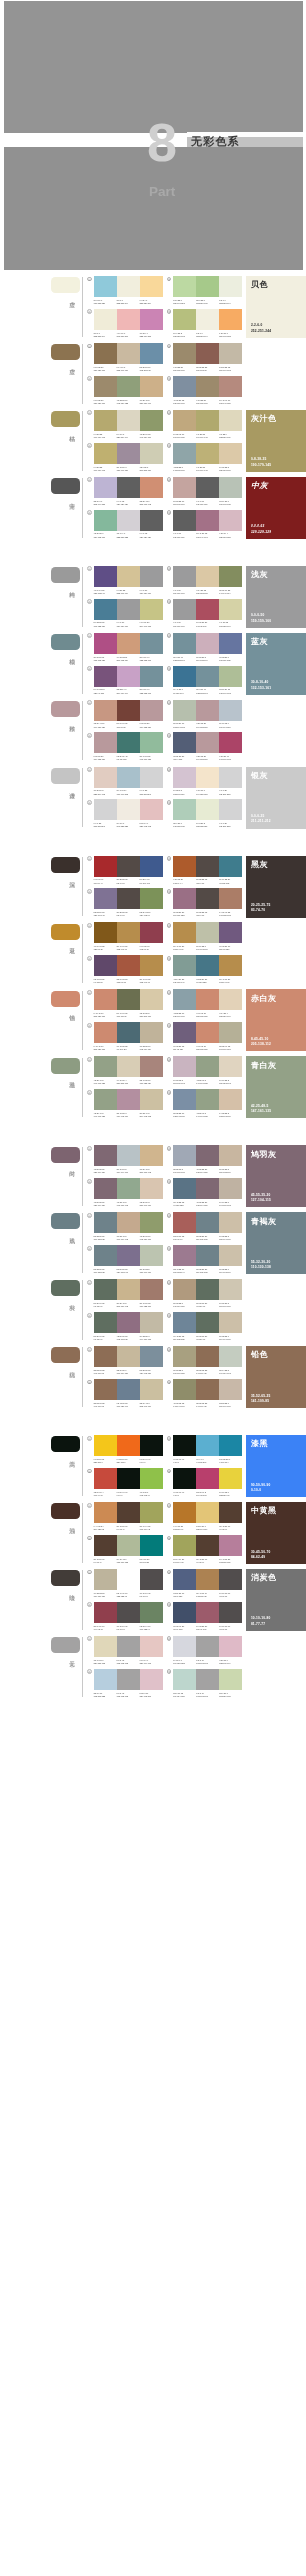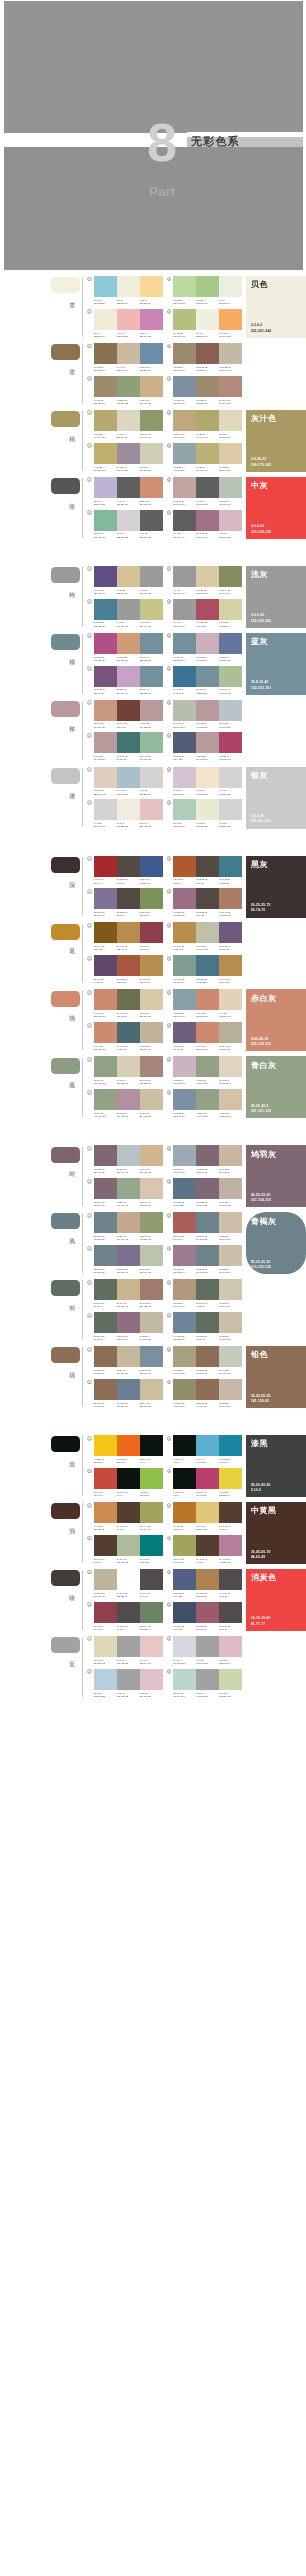--- a/index.html
+++ b/index.html
@@ -535,21 +535,21 @@
                   </span>
                   <span>
                     <b>9-20-14-4</b>
                     <b>228-207-205</b>
                   </span>
                 </div>
               </div>
             </div>
           </div>
           <div class="namecard">
-            <div class="card" style="background: #ef4444;">
+            <div class="card" style="background: #7f1d1d; font-style: italic;">
               <div class="cname" style="color: rgb(255, 255, 255);">中灰</div>
               <div class="cvals" style="color: rgb(255, 255, 255);">
                 <b>0-0-0-63</b>
                 <b>129-129-129</b>
               </div>
             </div>
           </div>
         </div>
         <div style="height: 4.9px;"></div>
       </div>
@@ -1636,21 +1636,21 @@
                   </span>
                   <span>
                     <b>20-22-35-6</b>
                     <b>204-192-170</b>
                   </span>
                 </div>
               </div>
             </div>
           </div>
           <div class="namecard">
-            <div class="card" style="background: rgb(110, 130, 138); border-radius: 20px;">
+            <div class="card" style="background: rgb(110, 130, 138);">
               <div class="cname" style="color: rgb(255, 255, 255);">青褐灰</div>
               <div class="cvals" style="color: rgb(255, 255, 255);">
                 <b>55-32-30-20</b>
                 <b>110-130-138</b>
               </div>
             </div>
           </div>
         </div>
         <div style="height: 4.9px;"></div>
         <div class="row">
@@ -1963,21 +1963,21 @@
                   </span>
                   <span>
                     <b>10-10-85-0</b>
                     <b>232-210-60</b>
                   </span>
                 </div>
               </div>
             </div>
           </div>
           <div class="namecard">
-            <div class="card" style="background: #404040;">
+            <div class="card" style="background: #3b82f6;">
               <div class="cname" style="color: rgb(255, 255, 255);">漆黑</div>
               <div class="cvals" style="color: rgb(255, 255, 255);">
                 <b>90-50-90-90</b>
                 <b>0-10-0</b>
               </div>
             </div>
           </div>
         </div>
         <div style="height: 4.9px;"></div>
         <div class="row">
@@ -2185,21 +2185,21 @@
                   </span>
                   <span>
                     <b>10-10-10-80</b>
                     <b>81-77-77</b>
                   </span>
                 </div>
               </div>
             </div>
           </div>
           <div class="namecard">
-            <div class="card" style="background: #ef4444;">
+            <div class="card" style="background: #737373;">
               <div class="cname" style="color: rgb(255, 255, 255);">消炭色</div>
               <div class="cvals" style="color: rgb(255, 255, 255);">
                 <b>10-10-10-80</b>
                 <b>81-77-77</b>
               </div>
             </div>
           </div>
         </div>
         <div style="height: 4.9px;"></div>
         <div class="row">

